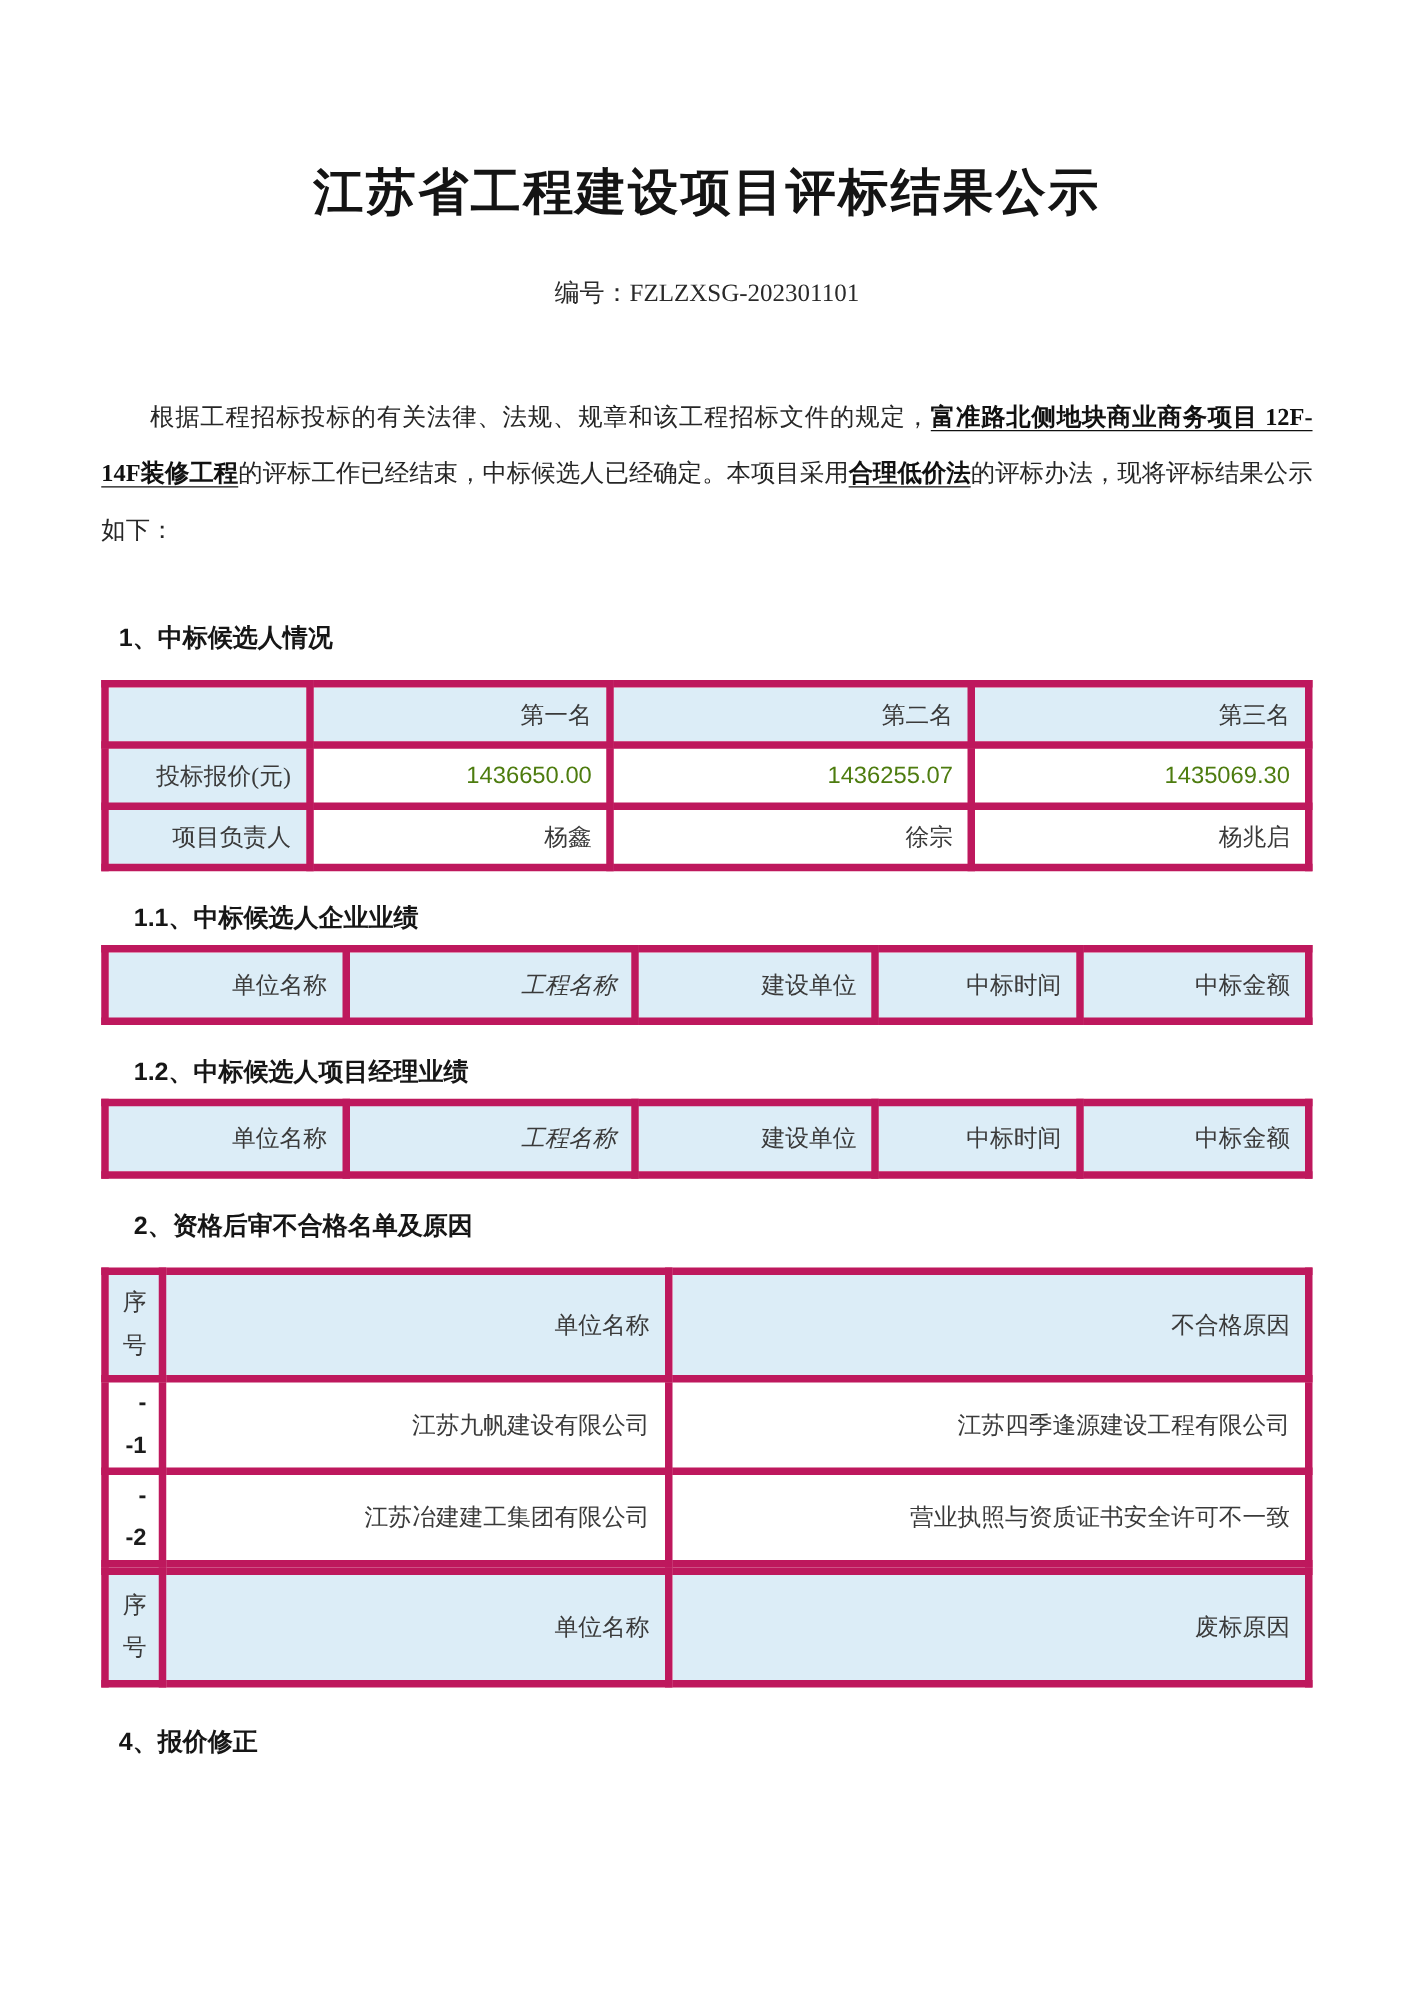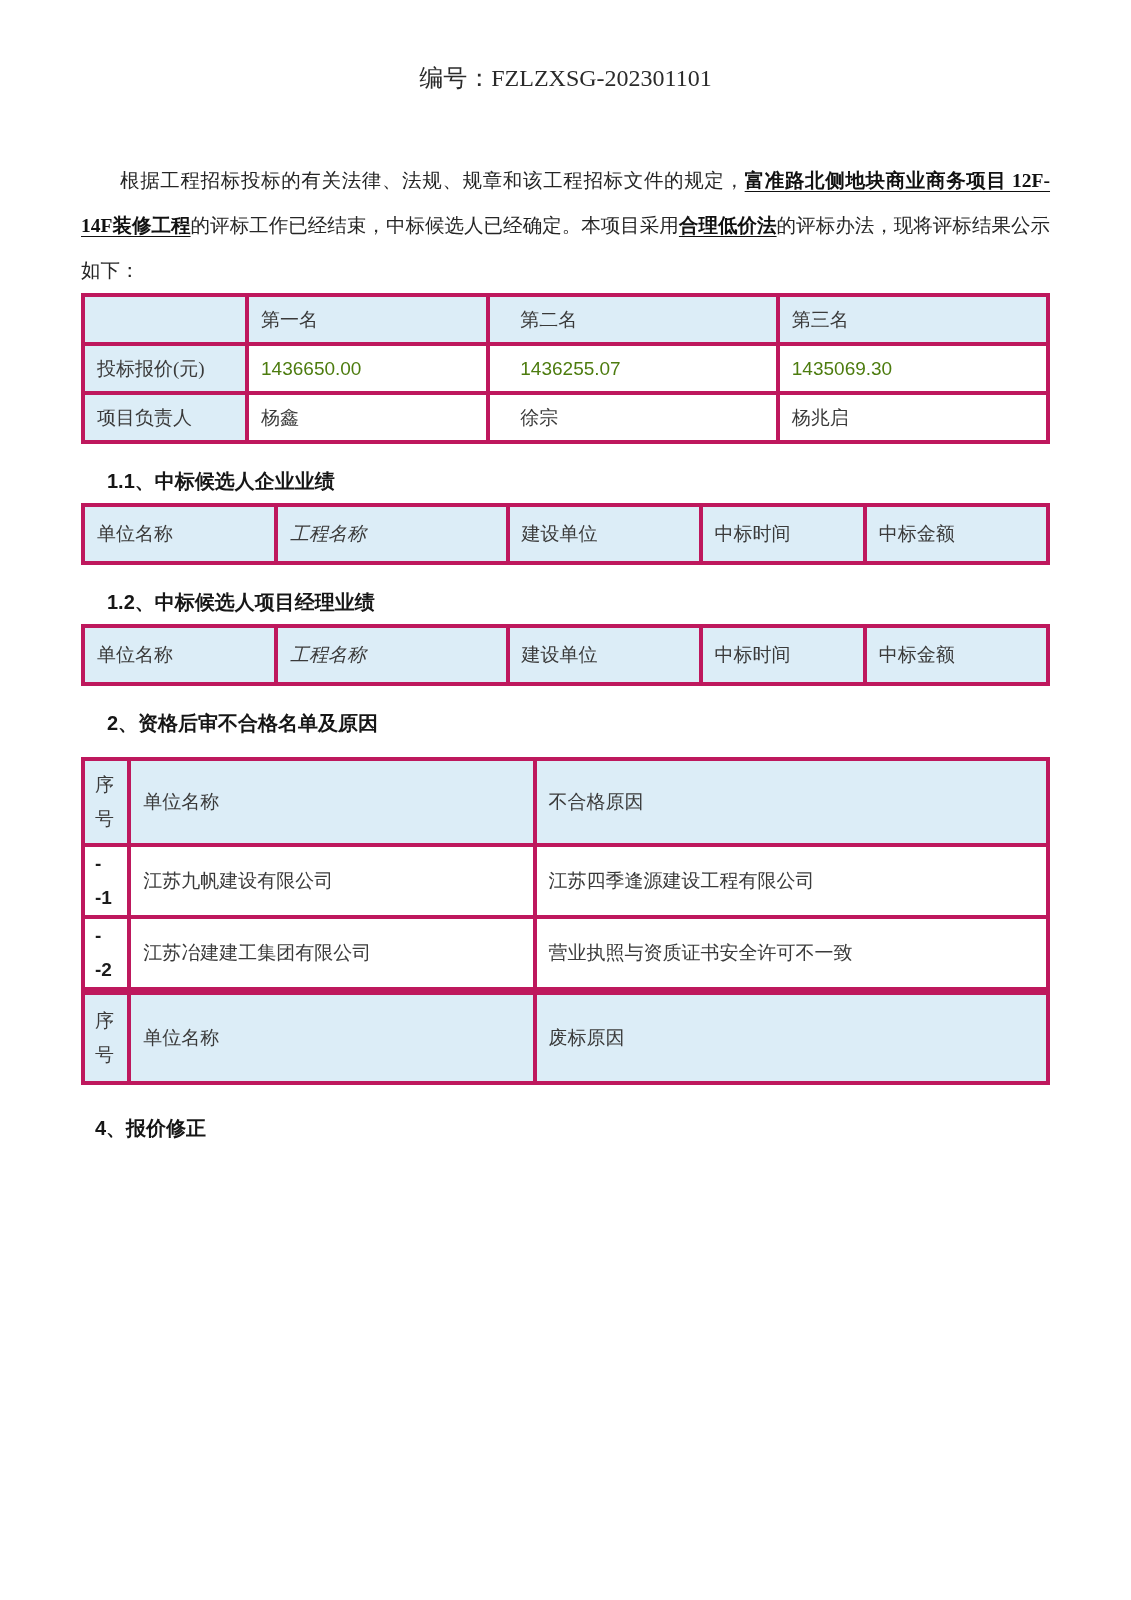--- a/index.html
+++ b/index.html
@@ -20,23 +20,23 @@
   .doc-title {
     margin-top: 126px;
     text-align: center;
     font-size: 40px;
     font-weight: bold;
     letter-spacing: 2px;
     color: #141414;
     font-family: "Liberation Serif", "DejaVu Serif", serif;
   }
   .doc-number {
-    margin-top: 62px;
+    margin-top: 40px;
     text-align: center;
-    font-size: 24px;
+    font-size: 20px;
     color: #2a2a2a;
   }
   .intro {
     margin-top: 64px;
     font-size: 19.5px;
     line-height: 45px;
     text-align: justify;
     text-indent: 2em;
     color: #262626;
   }
@@ -59,25 +59,26 @@
   .sec-heading.last    { margin: 30px 0 0 14px; }
 
   table {
     width: 100%;
     border-collapse: collapse;
     table-layout: fixed;
     font-size: 19px;
     color: #3a3a3a;
   }
   td {
-    border: 4px solid #be185d;
+    border: 6px solid #be185d;
     padding: 0 12px;
     vertical-align: middle;
     overflow: hidden;
     background: #ffffff;
+    text-align: right;
   }
   td.hd { background: #dcedf7; }
 
   
   .t-candidates td { height: 49px; }
   .t-candidates .c0 { width: 17%; }
   .t-candidates .c1 { width: 25%; }
   .t-candidates .c2 { width: 30%; padding-left: 30px; }
   .t-candidates .c3 { width: 28%; }
 
@@ -105,25 +106,27 @@
     font-family: "Liberation Sans", "DejaVu Sans", sans-serif;
     font-weight: bold;
     color: #1c1c1c;
   }
 </style>
 </head>
 <body>
 
 <div class="page">
 
+  <div class="doc-title">江苏省工程建设项目评标结果公示</div>
 
   <div class="doc-number">编号：FZLZXSG-202301101</div>
 
   <p class="intro"><span>根据工程招标投标的有关法律、法规、规章和该工程招标文件的规定，</span><span class="em">富准路北侧地块商业商务项目 12F-14F装修工程</span><span>的评标工作已经结束，中标候选人已经确定。本项目采用</span><span class="em">合理低价法</span><span>的评标办法，现将评标结果公示如下：</span></p>
 
+  <div class="sec-heading first">1、中标候选人情况</div>
 
   <table class="t-candidates">
     <tbody>
       <tr>
         <td class="hd c0"></td>
         <td class="hd c1">第一名</td>
         <td class="hd c2">第二名</td>
         <td class="hd c3">第三名</td>
       </tr>
       <tr>

